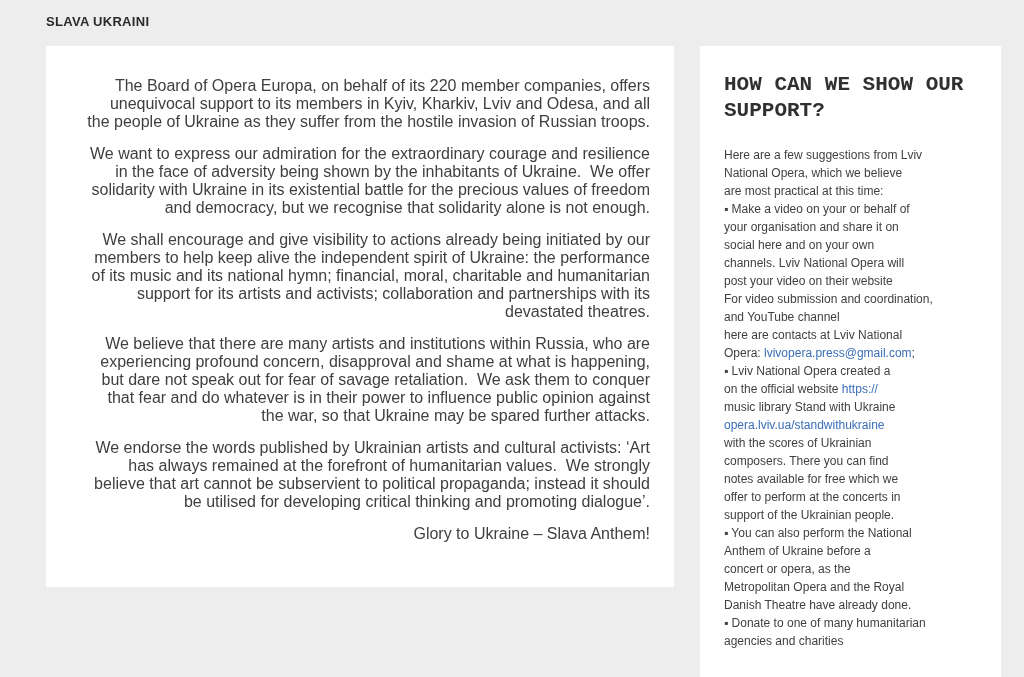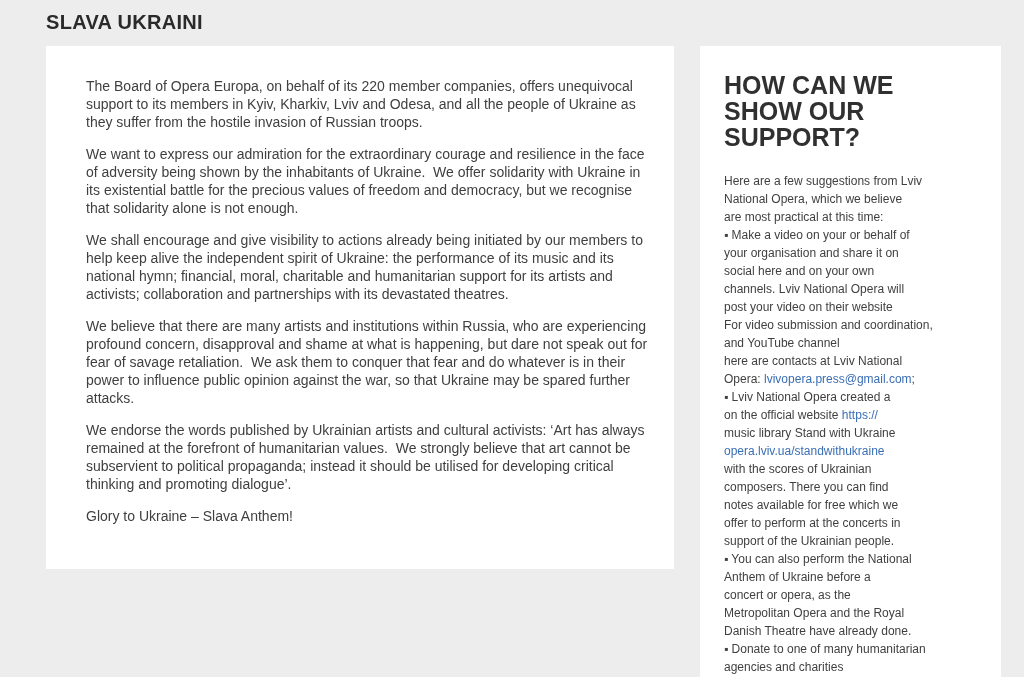--- a/index.html
+++ b/index.html
@@ -16,54 +16,55 @@
     width: 1024px;
     height: 677px;
     overflow: hidden;
     background: var(--background);
     font-family: "Liberation Sans", sans-serif;
   }
   .page { padding-left: 46px; padding-right: 23px; }
   .page-title {
     margin: 0;
     padding: 8px 0 10px;
-    font-size: 20px;
+    font-size: 13px;
     line-height: 28px;
     font-weight: 600;
     letter-spacing: 0.3px;
     color: var(--title);
   }
   .content {
     display: flex;
     align-items: flex-start;
     gap: 26px;
   }
   .card { background: var(--panel); }
   .article {
     width: 628px;
     min-height: 487px;
     padding: 31px 24px 44px 24px;
   }
   .para {
     margin: 0 0 14px 16px;
-    font-size: 14px;
+    font-size: 16px;
     line-height: 18px;
     color: var(--text);
     white-space: pre-wrap;
+    text-align: right;
   }
   .para:last-child { margin-bottom: 0; }
   .sidebar {
     width: 301px;
     min-height: 631px;
     padding: 26px 24px 20px 24px;
   }
   .sb-heading {
     margin: 0 0 22px 0;
-    font-family: Liberation Sans, sans-serif;
-    font-size: 25px;
+    font-family: Liberation Mono, monospace;
+    font-size: 21px;
     line-height: 26px;
     font-weight: 700;
     color: var(--heading);
   }
   .sb-line {
     font-size: 12px;
     line-height: 18px;
     color: var(--text);
   }
   .link {

